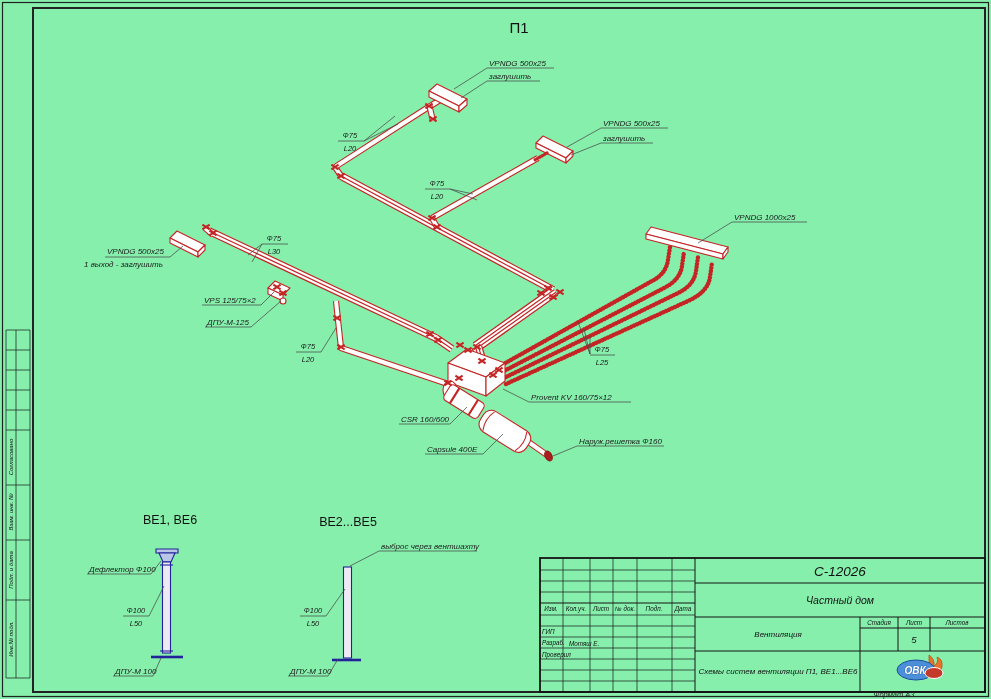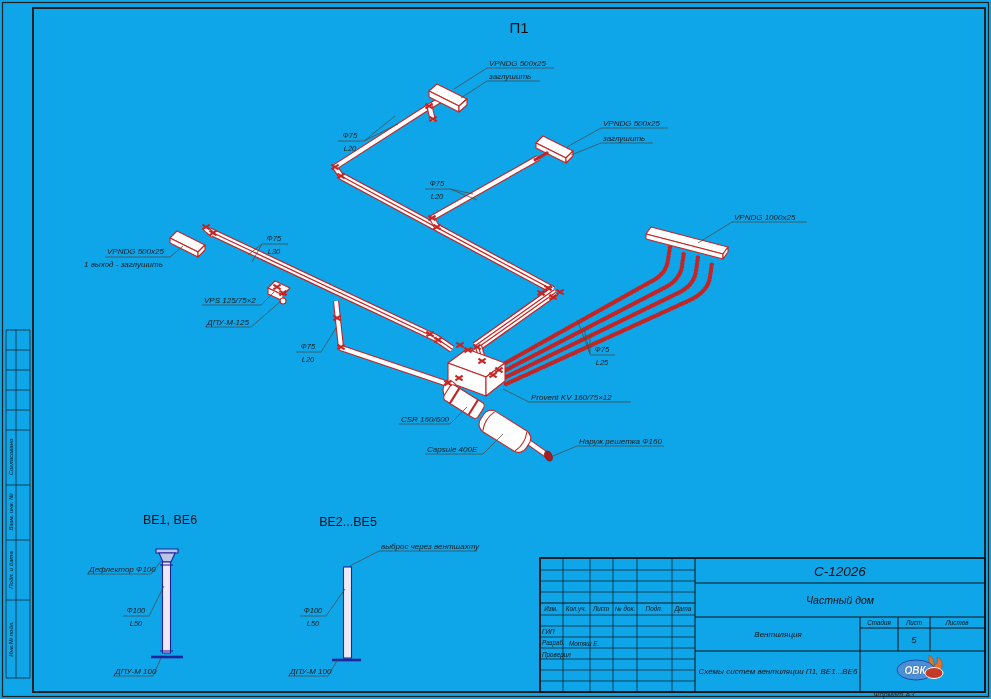--- a/index.html
+++ b/index.html
@@ -1,16 +1,16 @@
 <!DOCTYPE html>
 <html><head>
 <meta charset="utf-8">
 <style>
   html,body{margin:0;padding:0;background:#9a9a9a;}
-  .sheet{position:relative;width:991px;height:699px;background:#0ea5e9;overflow:hidden;}
+  .sheet{position:relative;width:991px;height:699px;background:#86efac;overflow:hidden;}
   svg{display:block}
   
   .s-r{stroke:#c42424}.s-w{stroke:#ffffff}
   .w2a{stroke-width:6.2}.w2b{stroke-width:4}
   .w3a{stroke-width:8}.w3b{stroke-width:5.6}.w3c{stroke-width:1.3}
   .w4a{stroke-width:11}.w4b{stroke-width:8.4}.w4c{stroke-width:4.2}.w4d{stroke-width:1.8}
   use{fill:none;stroke-linejoin:round;stroke-linecap:butt}
   .flex{stroke:#c42424;stroke-width:4.4;stroke-dasharray:0.1 3.1;stroke-linecap:round;fill:none}
   .flexs{stroke:#c42424;stroke-width:3.4;stroke-dasharray:0.1 2.6;stroke-linecap:round;fill:none}
   .comp{stroke:#c42424;stroke-width:1.1;fill:#fff;stroke-linejoin:round}

